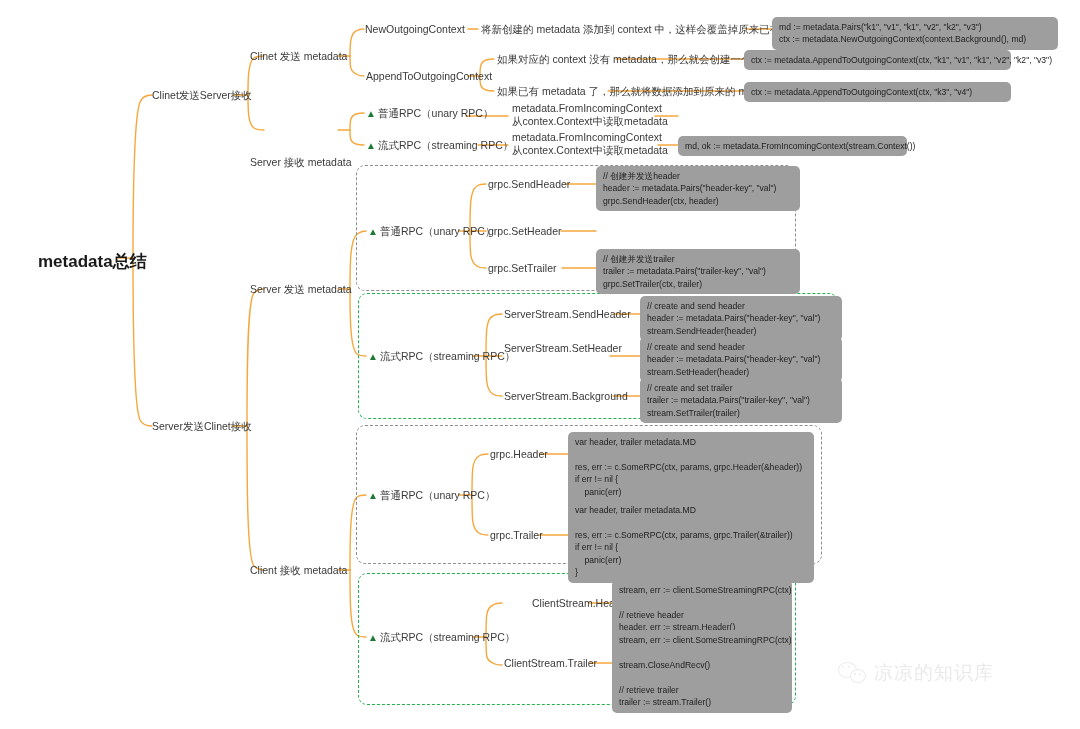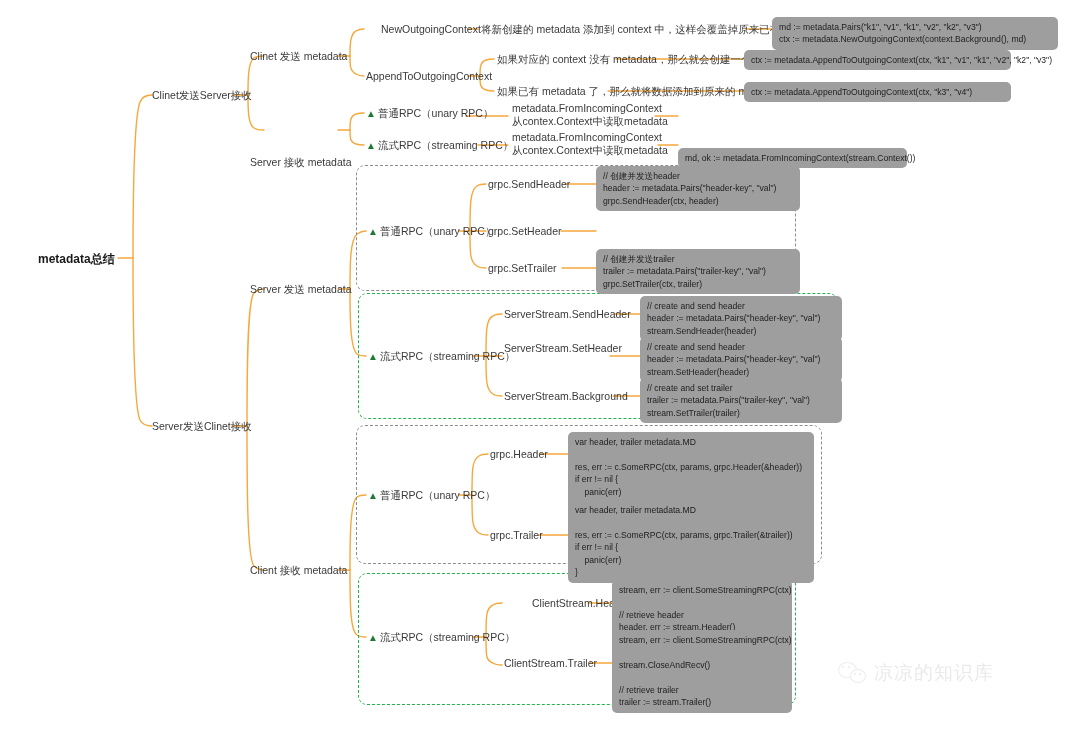--- a/index.html
+++ b/index.html
@@ -5,21 +5,21 @@
   html,body{margin:0;padding:0;background:#ffffff;}
   body{
     width:1080px;height:729px;position:relative;overflow:hidden;
     font-family:"Liberation Sans","DejaVu Sans",sans-serif;
     color:#333333;
   }
   #canvas{position:absolute;left:0;top:0;width:1080px;height:729px;}
   svg.links{position:absolute;left:0;top:0;width:1080px;height:729px;pointer-events:none;}
 
   .node{position:absolute;white-space:nowrap;font-size:10.5px;line-height:1.35;color:#3a3a3a;}
-  .node.root{font-size:12px;font-weight:bold;color:#1a1a1a;}
+  .node.root{font-size:17px;font-weight:bold;color:#1a1a1a;}
   .node.two-line{line-height:1.25;}
 
   .tree-icon{color:#1e7a33;font-size:10px;margin-right:2px;display:inline-block;}
 
   .codebox{
     position:absolute;background:#9e9e9e;color:#1d1d1d;
     border-radius:5px;padding:4px 7px;font-size:8.6px;line-height:1.45;
     white-space:pre;font-family:"Liberation Sans","DejaVu Sans",sans-serif;
   }
 
@@ -136,21 +136,21 @@
   <div class="node" style="left:250px;top:49px;">Clinet 发送 metadata</div>
   <div class="node" style="left:250px;top:123px;margin-top:32px;">Server 接收 metadata</div>
   <div class="node" style="left:250px;top:282px;">Server 发送 metadata</div>
   <div class="node" style="left:250px;top:563px;">Client 接收 metadata</div>
 
   <div class="group gray" style="left:356px;top:165px;width:438px;height:124px;"></div>
   <div class="group green" style="left:358px;top:293px;width:478px;height:124px;"></div>
   <div class="group gray" style="left:356px;top:425px;width:464px;height:137px;"></div>
   <div class="group green" style="left:358px;top:573px;width:436px;height:130px;"></div>
 
-  <div class="node" style="left:381px;top:22px;text-align:center;">NewOutgoingContext</div>
+  <div class="node" style="left:365px;top:22px;text-align:center;">NewOutgoingContext</div>
   <div class="node" style="left:366px;top:69px;">AppendToOutgoingContext</div>
 
   <div class="node" style="left:366px;top:106px;">
     <span class="tree-icon">▲</span><span>普通RPC（unary RPC）</span>
   </div>
   <div class="node" style="left:366px;top:138px;">
     <span class="tree-icon">▲</span><span>流式RPC（streaming RPC）</span>
   </div>
 
   <div class="node" style="left:368px;top:224px;">
@@ -191,21 +191,21 @@
   <div class="node" style="left:490px;top:447px;">grpc.Header</div>
   <div class="node" style="left:490px;top:528px;">grpc.Trailer</div>
 
   <div class="node" style="left:532px;top:596px;">ClientStream.Header</div>
   <div class="node" style="left:504px;top:656px;">ClientStream.Trailer</div>
 
   <div class="codebox" style="left:772px;top:17px;width:272px;">md := metadata.Pairs("k1", "v1", "k1", "v2", "k2", "v3")
 ctx := metadata.NewOutgoingContext(context.Background(), md)</div>
   <div class="codebox" style="left:744px;top:50px;width:253px;">ctx := metadata.AppendToOutgoingContext(ctx, "k1", "v1", "k1", "v2", "k2", "v3")</div>
   <div class="codebox" style="left:744px;top:82px;width:253px;">ctx := metadata.AppendToOutgoingContext(ctx, "k3", "v4")</div>
-  <div class="codebox" style="left:678px;top:148px;width:215px;">md, ok := metadata.FromIncomingContext(stream.Context())</div>
+  <div class="codebox" style="left:678px;top:136px;width:215px;">md, ok := metadata.FromIncomingContext(stream.Context())</div>
 
   <div class="codebox" style="left:596px;top:166px;width:190px;">// 创建并发送header
 header := metadata.Pairs("header-key", "val")
 grpc.SendHeader(ctx, header)</div>
   <div class="codebox" style="left:596px;top:249px;width:190px;">// 创建并发送trailer
 trailer := metadata.Pairs("trailer-key", "val")
 grpc.SetTrailer(ctx, trailer)</div>
 
   <div class="codebox" style="left:640px;top:296px;width:188px;">// create and send header
 header := metadata.Pairs("header-key", "val")

